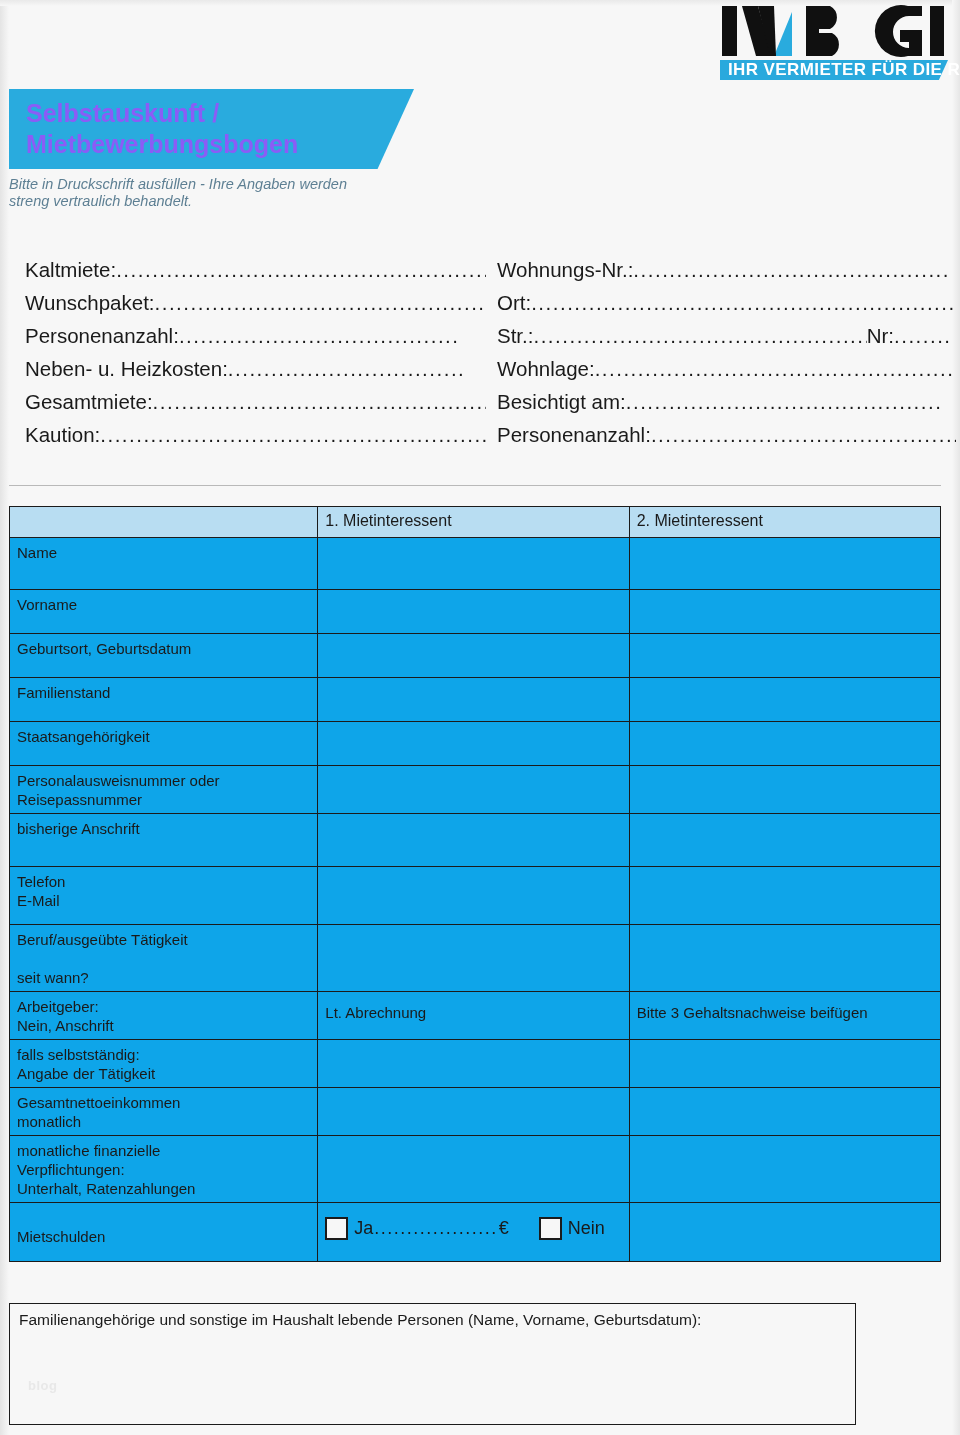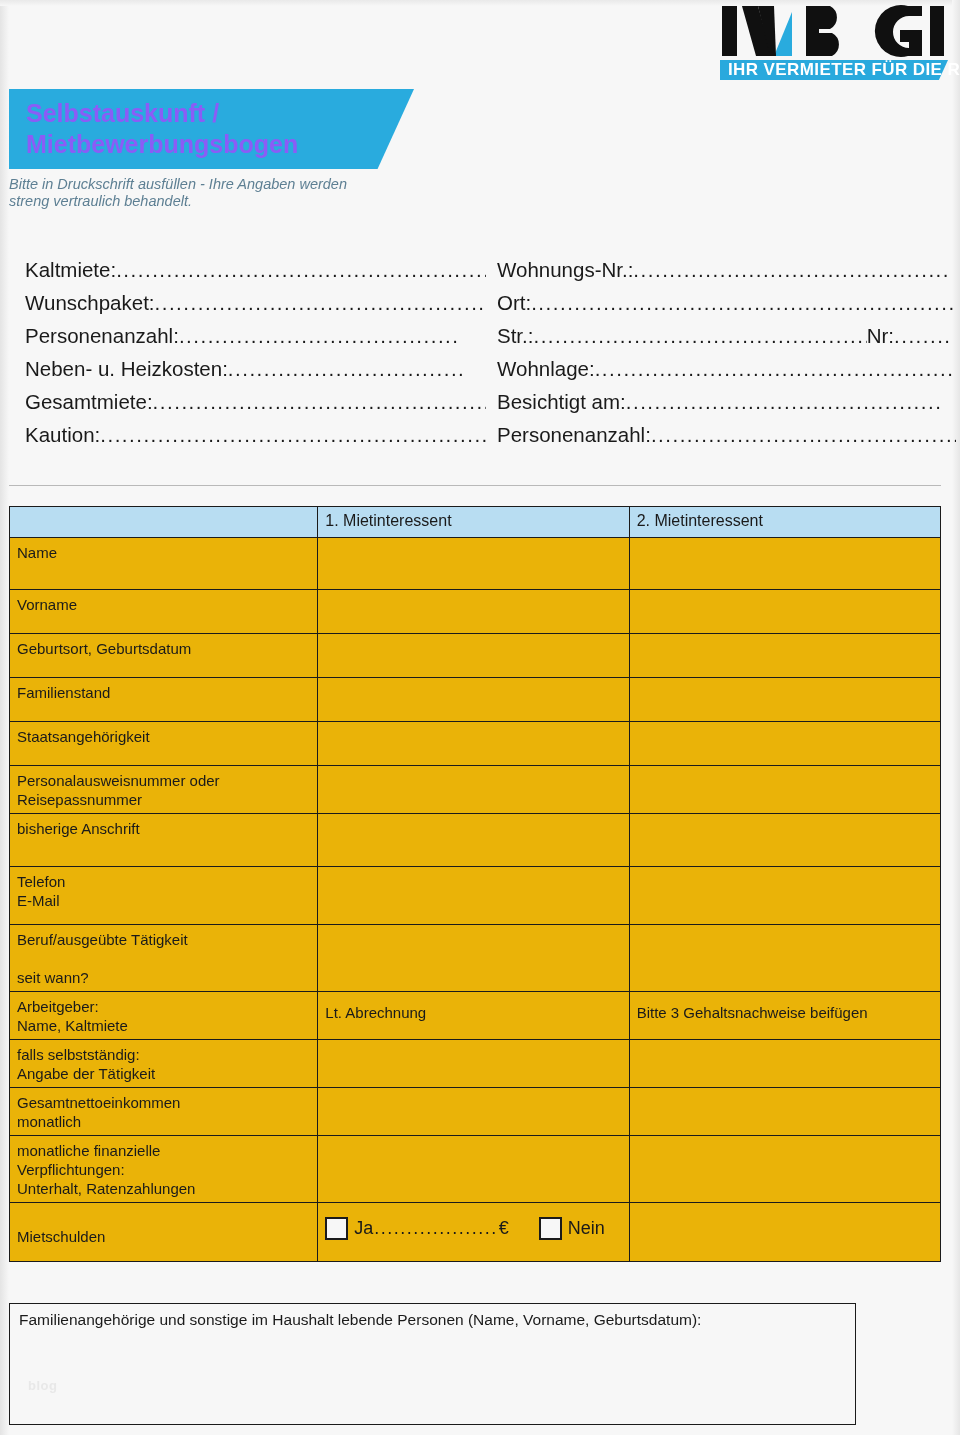--- a/index.html
+++ b/index.html
@@ -166,21 +166,21 @@
     table-layout: fixed;
     background: #f7f7f7;
   }
   .tbl td {
     border: 1.6px solid #1b1b1b;
     vertical-align: top;
     padding: 5px 7px 4px 7px;
     font-size: 15px;
     color: #1a1a1a;
     line-height: 19px;
-    background: #eab308;
+    background: #0ea5e9;
   }
   .tbl td.hdr {
     background: #b8ddf2;
     font-weight: normal;
     font-size: 16px;
     height: 22px;
     padding-top: 4px;
     padding-bottom: 4px;
   }
   .tbl td.lbl { white-space: pre-line; }
@@ -398,21 +398,21 @@
       </tr>
       <tr style="height:65px">
         <td class="lbl">Beruf/ausgeübte Tätigkeit
 
 seit wann?</td>
         <td class="val"></td>
         <td class="val"></td>
       </tr>
       <tr style="height:42px">
         <td class="lbl">Arbeitgeber:
-Name, Kaltmiete</td>
+Nein, Anschrift</td>
         <td class="val tall-note">Lt. Abrechnung</td>
         <td class="val tall-note">Bitte 3 Gehaltsnachweise beifügen</td>
       </tr>
       <tr style="height:41px">
         <td class="lbl">falls selbstständig:
 Angabe der Tätigkeit</td>
         <td class="val"></td>
         <td class="val"></td>
       </tr>
       <tr style="height:41px">

